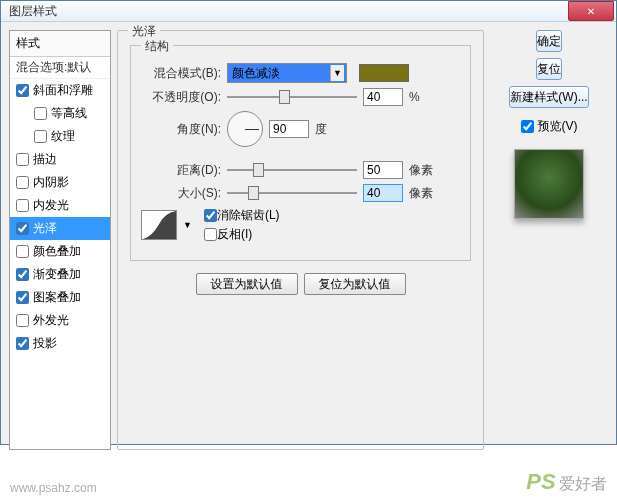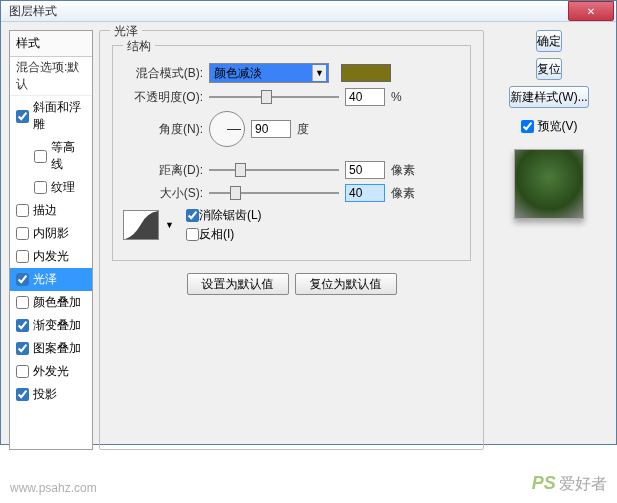--- a/index.html
+++ b/index.html
@@ -2,21 +2,21 @@
 <html><head>
 <meta charset="utf-8">
 <style>
 * { box-sizing: border-box; margin: 0; padding: 0; font-family: "Microsoft YaHei", "SimSun", sans-serif; font-size: 12px; }
 body { background: #fff; width: 617px; height: 503px; position: relative; overflow: hidden; }
 .window { width: 617px; height: 445px; border: 1px solid #5a7ea0; background: #f0f0f0; display: flex; flex-direction: column; }
 .titlebar { height: 28px; background: linear-gradient(#fdfeff, #e6eef7); display: flex; align-items: center; padding: 0 0 0 8px; border-bottom: 1px solid #c0d0e0; }
 .titlebar-text { flex: 1; color: #333; }
 .close-btn { width: 46px; height: 20px; background: linear-gradient(#e07080, #c83848); color: #fff; display: flex; align-items: center; justify-content: center; margin-right: 2px; border: 1px solid #a02838; border-radius: 0 0 2px 2px; cursor: pointer; font-size: 10px; }
 .body { flex: 1; display: flex; padding: 8px; gap: 6px; }
-.sidebar { width: 84px; border: 1px solid #a0a0a0; background: #fff; }
+.sidebar { width: 102px; border: 1px solid #a0a0a0; background: #fff; }
 .sidebar-header { padding: 4px 6px; border-bottom: 1px solid #ccc; background: #fafafa; }
 .sidebar-sub { padding: 2px 6px; border-bottom: 1px solid #eee; color: #333; }
 .sidebar-item { display: flex; align-items: center; padding: 3px 6px; gap: 4px; cursor: pointer; }
 .sidebar-item.indent { padding-left: 24px; }
 .sidebar-item.selected { background: #3399ff; color: #fff; }
 .sidebar-item input[type="checkbox"] { width: 13px; height: 13px; accent-color: #3177c0; }
 .main { flex: 1; position: relative; }
 .fieldset { border: 1px solid #c0c0c0; border-radius: 2px; position: relative; padding: 10px 12px 14px 12px; }
 .fieldset-outer { height: 420px; }
 .legend { position: absolute; top: -8px; left: 10px; background: #f0f0f0; padding: 0 4px; color: #333; }
@@ -39,21 +39,21 @@
 .contour-curve { position: absolute; inset: 0; }
 .chk { display: flex; align-items: center; }
 .chk input { width: 13px; height: 13px; accent-color: #3177c0; }
 .btns-row { display: flex; gap: 6px; margin-top: 12px; justify-content: center; }
 .push-btn { height: 22px; padding: 0 14px; border: 1px solid #888; background: linear-gradient(#fdfdfd, #e4e4e4); border-radius: 2px; cursor: pointer; }
 .right-col { width: 118px; display: flex; flex-direction: column; gap: 6px; align-items: center; }
 .right-btn { height: 22px; border: 1px solid #7aa0c8; background: linear-gradient(#fdfeff, #dce8f5); border-radius: 3px; cursor: pointer; display: flex; align-items: center; justify-content: center; }
 .preview-chk { display: flex; align-items: center; justify-content: center; gap: 4px; margin-top: 4px; }
 .preview-box { width: 70px; height: 70px; margin: 8px auto 0 auto; background: radial-gradient(circle at 50% 40%, #4a7a3a, #2a4a1a 60%, #888 100%); border: 1px solid #aaa; box-shadow: 0 4px 6px rgba(0,0,0,0.3); }
 .watermark { position: absolute; bottom: 8px; left: 0; right: 0; display: flex; justify-content: space-between; align-items: flex-end; padding: 0 10px; color: #b0b0b0; font-size: 12px; }
-.wm-logo { font-size: 18px; font-style: italic; color: #a8c878; font-weight: bold; }
+.wm-logo { font-size: 22px; font-style: italic; color: #a8c878; font-weight: bold; }
 .wm-cn { font-size: 16px; color: #aaa; }
 </style>
 </head>
 <body>
 
 <div class="window">
   <div class="titlebar">
     <span class="titlebar-text">图层样式</span>
     <div class="close-btn">✕</div>
   </div>

